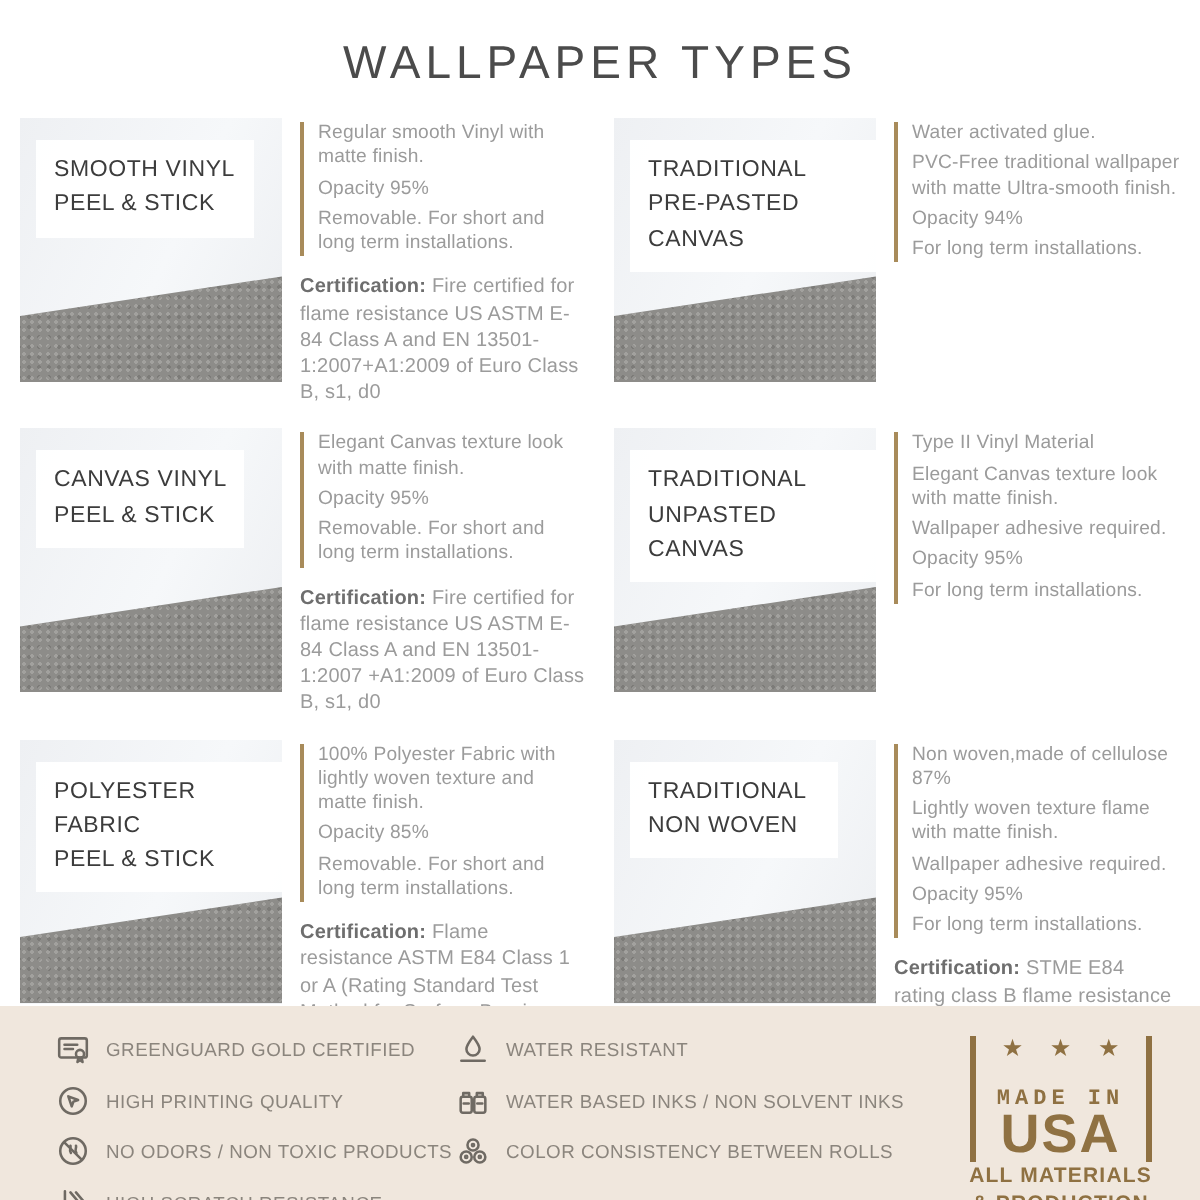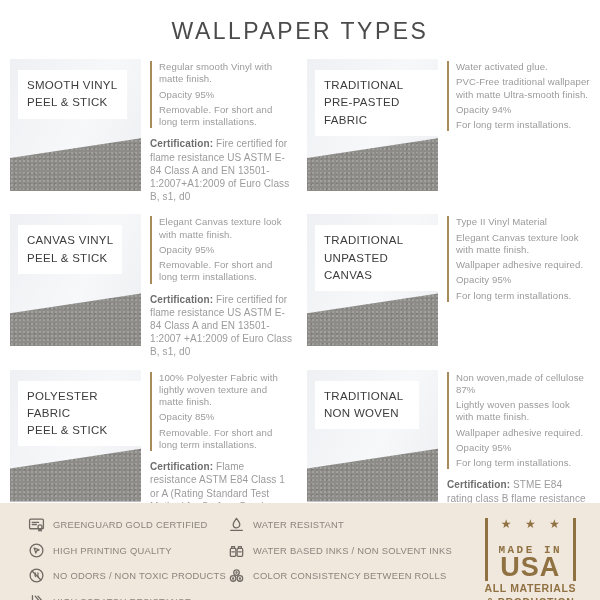--- a/index.html
+++ b/index.html
@@ -141,21 +141,21 @@
         <b class="certlabel">Certification:</b>
         <span class="certtext"> Fire certified for flame resistance US ASTM E-84 Class A and EN 13501-1:2007+A1:2009 of Euro Class B, s1, d0</span>
       </div>
     </div>
   </div>
 
   <div class="panel">
     <div class="pimg">
       <div class="plabel">
         <span class="l1">TRADITIONAL</span>
-        <span class="l2">PRE-PASTED FABRIC</span>
+        <span class="l2">PRE-PASTED CANVAS</span>
       </div>
       <div class="floor"></div>
     </div>
     <div class="ptext">
       <div class="features">
             <p class="feature">Water activated glue.</p>
             <p class="feature">PVC-Free traditional wallpaper with matte Ultra-smooth finish.</p>
             <p class="feature">Opacity 94%</p>
             <p class="feature">For long term installations.</p>
           </div>
@@ -227,21 +227,21 @@
     <div class="pimg">
       <div class="plabel">
         <span class="l1">TRADITIONAL</span>
         <span class="l2">NON WOVEN</span>
       </div>
       <div class="floor"></div>
     </div>
     <div class="ptext">
       <div class="features">
             <p class="feature">Non woven,made of cellulose 87%</p>
-            <p class="feature">Lightly woven passes look with matte finish.</p>
+            <p class="feature">Lightly woven texture flame with matte finish.</p>
             <p class="feature">Wallpaper adhesive required.</p>
             <p class="feature">Opacity 95%</p>
             <p class="feature">For long term installations.</p>
           </div>
       <div class="cert">
         <b class="certlabel">Certification:</b>
         <span class="certtext"> STME E84 rating class B flame resistance and EN13501-1 and EN15012, Mett the requirements of ISO EN235 and CCCW408 for Type II</span>
       </div>
     </div>
   </div>

